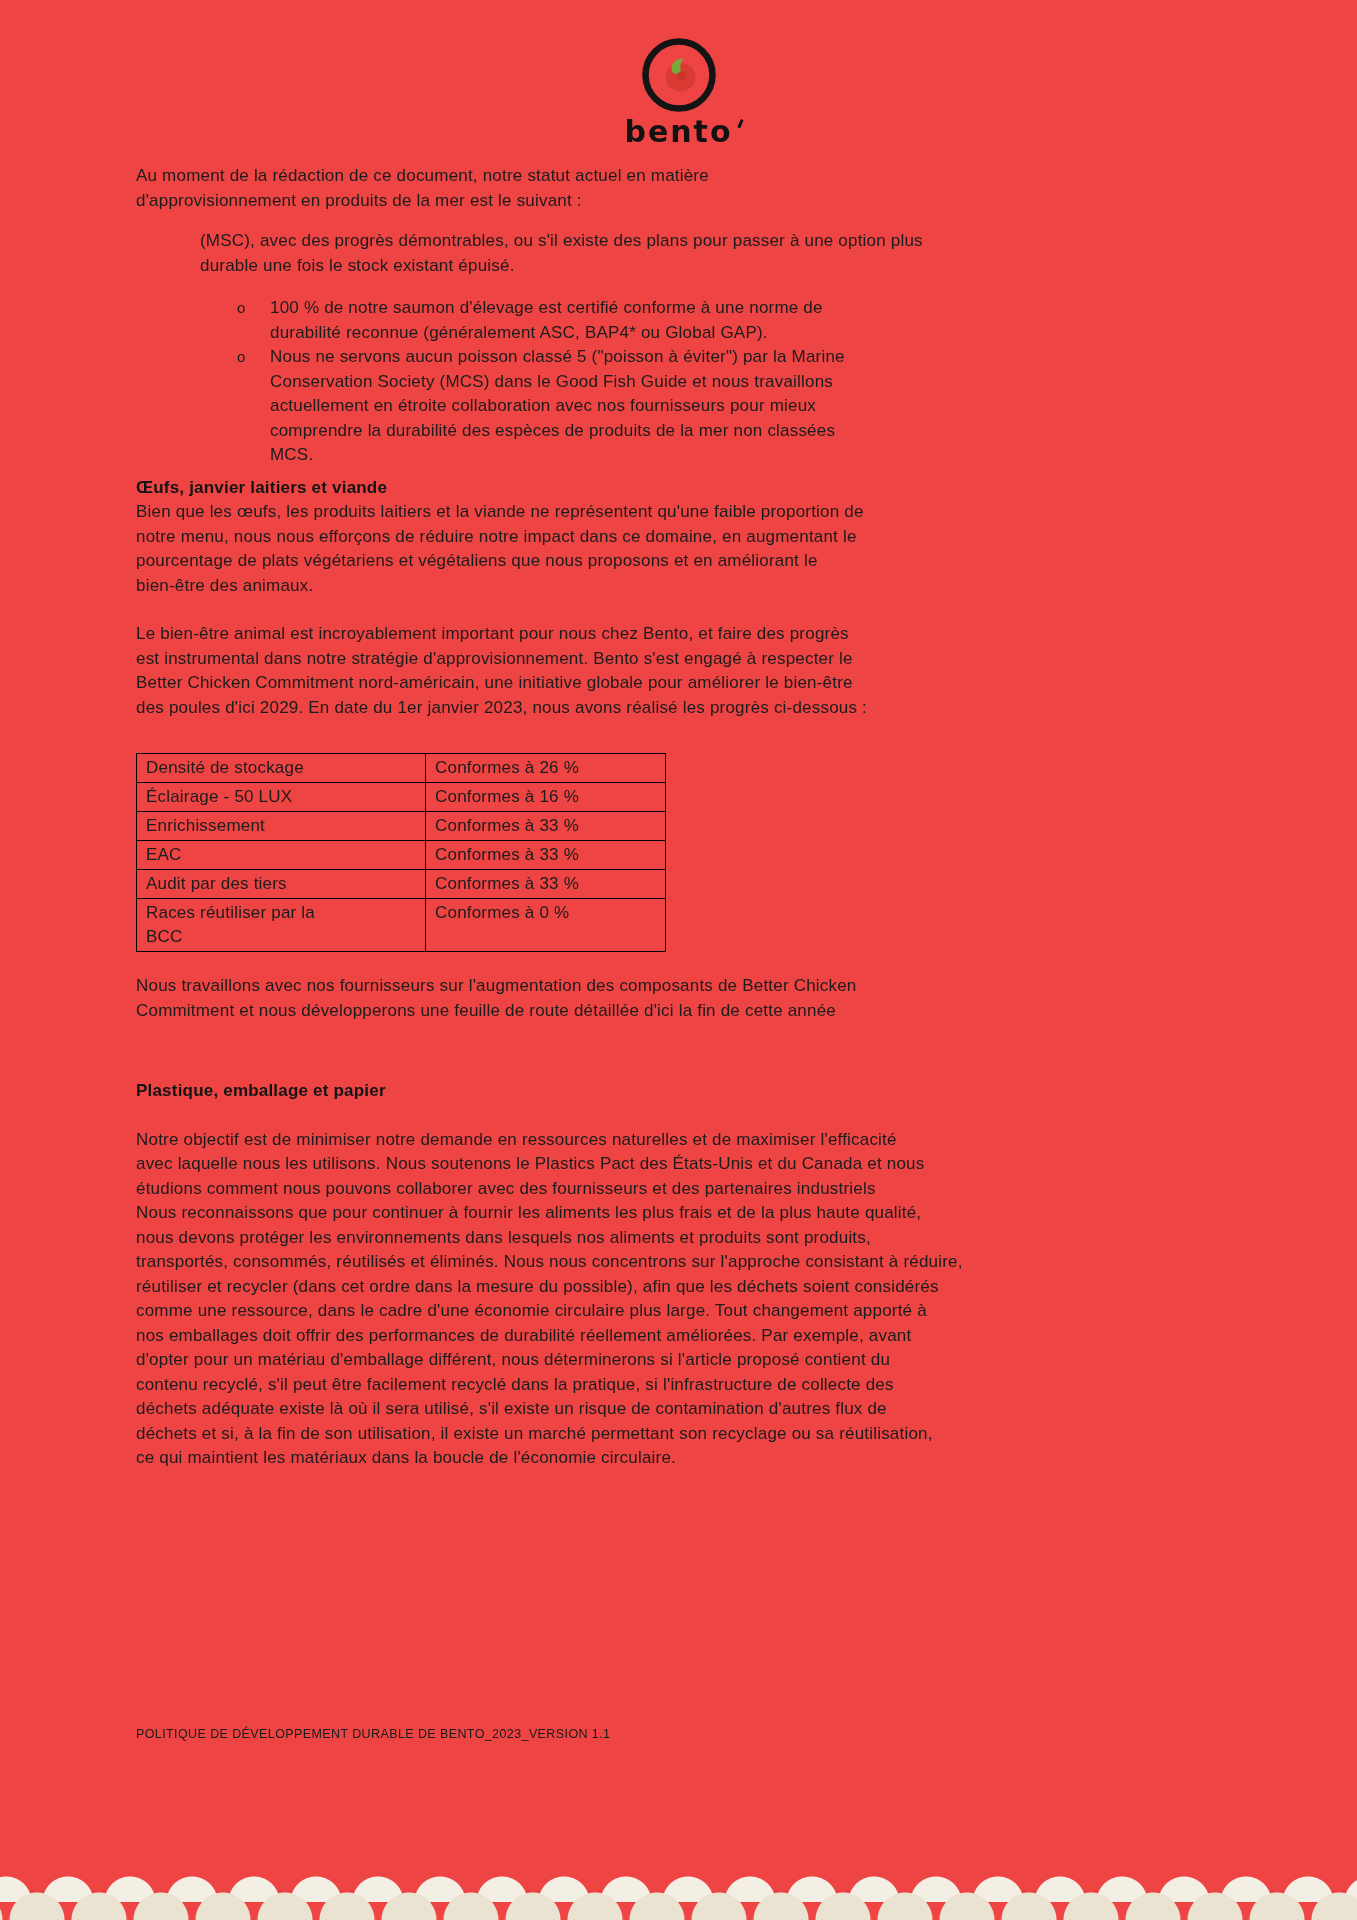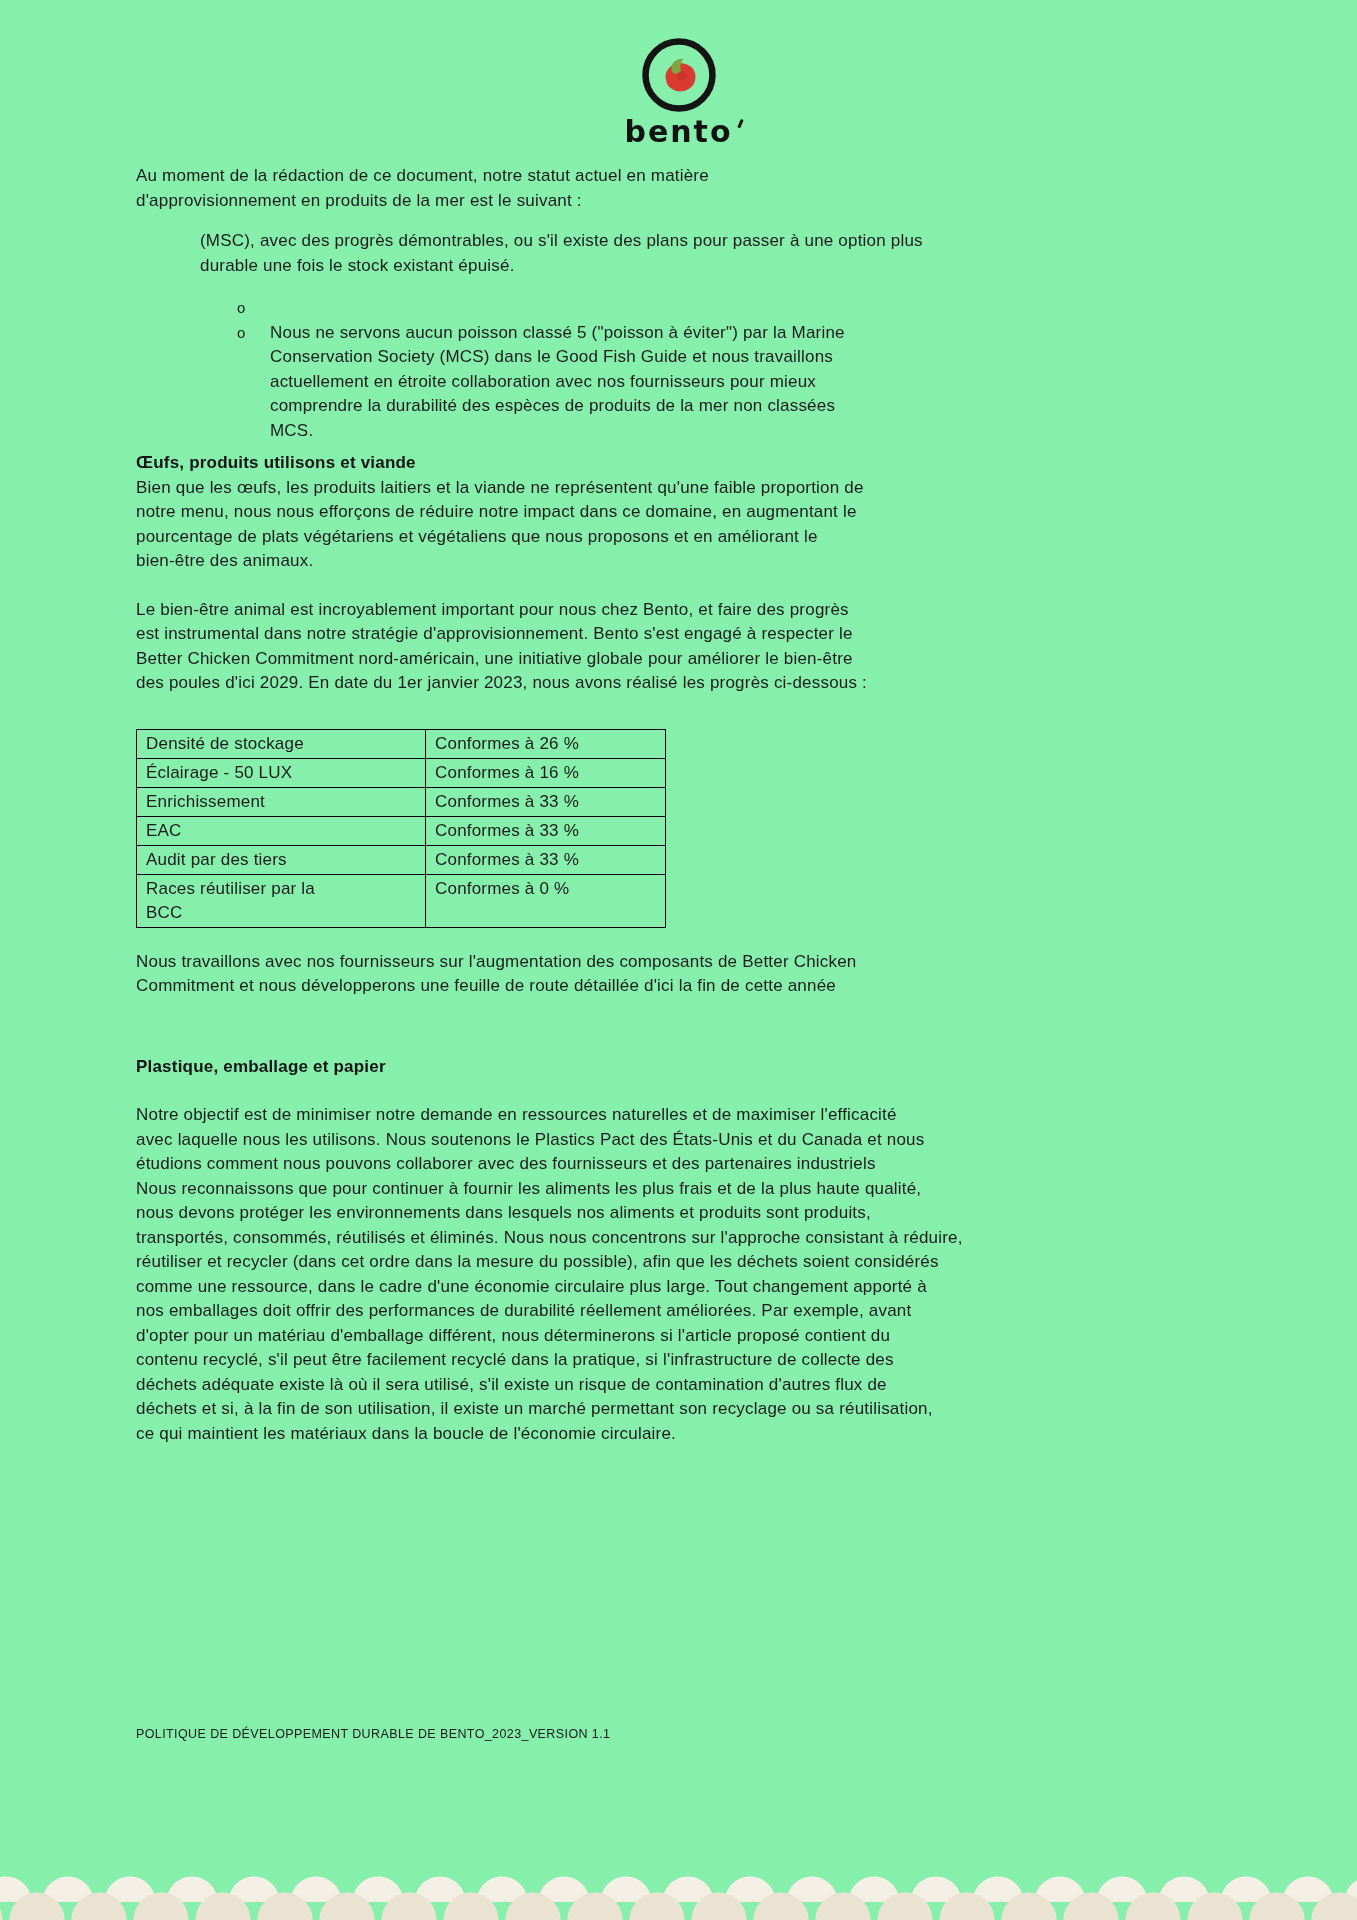--- a/index.html
+++ b/index.html
@@ -1,20 +1,20 @@
 <!DOCTYPE html>
 <html><head>
 <meta charset="utf-8">
 <style>
   * { margin:0; padding:0; box-sizing:border-box; }
   html,body { background:#ffffff; }
   body { font-family:"Liberation Sans", sans-serif; color:#1c1c1c; }
   .page {
     position:relative; width:1357px; height:1920px;
-    background:#86efac; overflow:hidden; margin:0 auto;
+    background:#ef4444; overflow:hidden; margin:0 auto;
   }
 
   
   .logo-wrap { padding-top:36px; text-align:center; }
   .logo-mark { display:block; margin:0 auto; }
   .brand {
     display:inline-block; position:relative;
     font-family:"DejaVu Sans", sans-serif; font-weight:bold;
     font-size:30px; line-height:32px; letter-spacing:2px; color:#121212;
   }
@@ -95,32 +95,34 @@
 
     <p class="para para-status">Au moment de la rédaction de ce document, notre statut actuel en matière
 d'approvisionnement en produits de la mer est le suivant :</p>
 
     <p class="para para-msc">(MSC), avec des progrès démontrables, ou s'il existe des plans pour passer à une option plus
 durable une fois le stock existant épuisé.</p>
 
     <ul class="bullets">
       <li>
         <span class="bullet-marker">o</span>
+        <span class="bullet-text">100 % de notre saumon d'élevage est certifié conforme à une norme de
+durabilité reconnue (généralement ASC, BAP4* ou Global GAP).</span>
       </li>
       <li>
         <span class="bullet-marker">o</span>
         <span class="bullet-text">Nous ne servons aucun poisson classé 5 ("poisson à éviter") par la Marine
 Conservation Society (MCS) dans le Good Fish Guide et nous travaillons
 actuellement en étroite collaboration avec nos fournisseurs pour mieux
 comprendre la durabilité des espèces de produits de la mer non classées
 MCS.</span>
       </li>
     </ul>
 
-    <h3 class="doc-heading h-eggs">Œufs, produits utilisons et viande</h3>
+    <h3 class="doc-heading h-eggs">Œufs, janvier laitiers et viande</h3>
 
     <p class="para">Bien que les œufs, les produits laitiers et la viande ne représentent qu'une faible proportion de
 notre menu, nous nous efforçons de réduire notre impact dans ce domaine, en augmentant le
 pourcentage de plats végétariens et végétaliens que nous proposons et en améliorant le
 bien-être des animaux.</p>
 
     <p class="para para-eggs2">Le bien-être animal est incroyablement important pour nous chez Bento, et faire des progrès
 est instrumental dans notre stratégie d'approvisionnement. Bento s'est engagé à respecter le
 Better Chicken Commitment nord-américain, une initiative globale pour améliorer le bien-être
 des poules d'ici 2029. En date du 1er janvier 2023, nous avons réalisé les progrès ci-dessous :</p>

